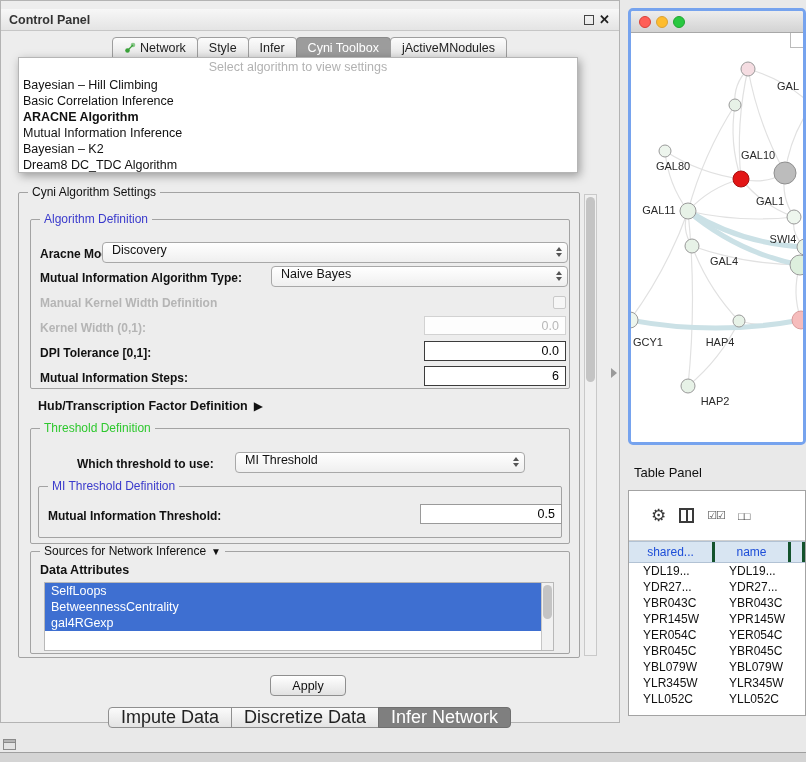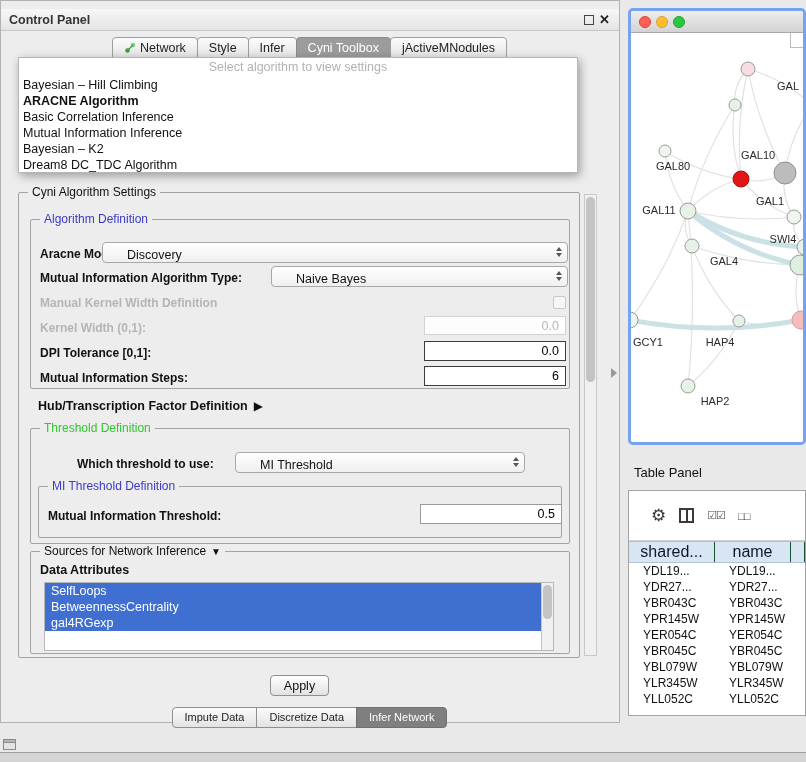--- a/index.html
+++ b/index.html
@@ -27,42 +27,42 @@
   .pop-sel{font-weight:bold}
 
   .fieldset{border:1px solid #a3a3a3;border-radius:2px}
   .legend{position:absolute;top:-8px;left:9px;background:#ededed;padding:0 4px;font-size:12px;white-space:nowrap}
   .lg-blue{color:#3a3acc}
   .lg-green{color:#2ec82e}
   .flabel{font-size:12px;font-weight:bold;color:#111;white-space:nowrap}
   .dis{color:#b5b5b5}
 
   .combo{background:linear-gradient(#ffffff,#efefef);border:1px solid #a8a8a8;border-radius:4px;
-         display:flex;align-items:flex-end;padding-left:24px;font-size:12.5px;color:#111}
+         display:flex;align-items:flex-start;padding-left:9px;font-size:12.5px;color:#111}
   .arrows{position:absolute;right:5px;top:4px;display:flex;flex-direction:column;align-items:center;gap:2px}
   .ar-up{width:0;height:0;border-left:3.5px solid transparent;border-right:3.5px solid transparent;border-bottom:4.5px solid #555}
   .ar-dn{width:0;height:0;border-left:3.5px solid transparent;border-right:3.5px solid transparent;border-top:4.5px solid #555}
 
   .tfield{position:absolute;background:#fff;font-family:"Liberation Sans",sans-serif;font-size:12.5px;
           text-align:right;padding:0 6px;outline:none}
   .tf-strong{border:1px solid #3c3c3c}
   .tf-normal{border:1px solid #9a9a9a}
   .tf-dis{border:1px solid #d2d2d2;color:#b8b8b8;background:#fdfdfd}
   .cbox{position:absolute;width:13px;height:13px;border:1px solid #c9c9c9;background:#f6f6f6;border-radius:2px}
 
   .attr-list{background:#fff;border:1px solid #b8b8b8;overflow:hidden}
   .attr-item{height:16px;line-height:16px;padding-left:6px;font-size:12.5px;background:#3e6fd1;color:#fff;width:calc(100% - 12px)}
   .list-sb{position:absolute;right:0;top:0;bottom:0;width:12px;background:#f1f1f1;border-left:1px solid #c6c6c6}
   .sb-thumb{position:absolute;left:1px;width:9px;background:#c4c4c4;border-radius:5px}
 
   .btn{background:linear-gradient(#ffffff,#e2e2e2);border:1px solid #8f8f8f;border-radius:4px;
        font-size:12.5px;color:#111;display:flex;align-items:center;justify-content:center;font-family:"Liberation Sans",sans-serif}
 
   .btabs{display:flex;justify-content:center}
-  .btab{height:21px;line-height:19px;padding:0 12px;font-size:11px;background:linear-gradient(#fbfbfb,#e3e3e3);
+  .btab{height:21px;line-height:19px;padding:0 12px;font-size:18px;background:linear-gradient(#fbfbfb,#e3e3e3);
         border:1px solid #8f8f8f;margin-left:-1px;color:#222}
   .btab:first-child{border-radius:4px 0 0 4px}
   .btab:last-child{border-radius:0 4px 4px 0}
   .btab-active{background:#7f7f7f;color:#fff;border-color:#6f6f6f}
 
   
   .v-scroll{background:#f0f0f0;border:1px solid #c9c9c9}
 
   
   .netwin{border:3px solid #76a3ee;border-radius:5px;background:#fff;overflow:hidden}
@@ -73,21 +73,21 @@
 
   
   .section-title{font-size:13px;color:#111}
   .tablewin{background:#fff;border:1px solid #a3a3a3;overflow:hidden}
   .ttoolbar{height:50px;border-bottom:1px solid #d0d0d0;display:flex;align-items:center;gap:13px;padding-left:22px}
   .gear{font-size:17px;color:#383838;line-height:17px}
   .col-ic{width:15px;height:15px;border:2px solid #3a3a3a;position:relative;background:#fff}
   .col-ic span{position:absolute;left:4.5px;top:0;bottom:0;width:2px;background:#3a3a3a}
   .mini-ic{font-size:11px;color:#4a4a4a;letter-spacing:-1px}
   .thead{display:flex;background:#d8e5f2;border-top:1px solid #b2c2d4;border-bottom:1px solid #b2c2d4;height:22px}
-  .th{font-size:16px;color:#0f172a;display:flex;align-items:center;justify-content:center;border-right:1px solid #14532d;height:100%}
+  .th{font-size:12px;color:#1d4ed8;display:flex;align-items:center;justify-content:center;border-right:3px solid #14532d;height:100%}
   .tr{display:flex;height:16px;align-items:center}
   .td{font-size:12px;color:#111;padding-left:14px;white-space:nowrap;overflow:hidden}
   .th:nth-child(1),.td:nth-child(1){width:86px}
   .th:nth-child(2),.td:nth-child(2){width:76px}
   .th:nth-child(3),.td:nth-child(3){flex:1}
 
   .bottom-strip{background:#d4d4d4;border-top:1px solid #9f9f9f}
   .dock-ic{border:1px solid #8a8a8a;background:#e3e3e3}
   .dock-ic span{display:block;height:3px;background:#b5b5b5;border-bottom:1px solid #8a8a8a}
   .splitter{width:0;height:0;border-top:5px solid transparent;border-bottom:5px solid transparent;border-left:6px solid #9a9a9a}
@@ -207,21 +207,21 @@
 
   <div class="abs attr-list" style="left:44px;top:582px;width:510px;height:69px">
     <div class="attr-item">SelfLoops</div>
       <div class="attr-item">BetweennessCentrality</div>
       <div class="attr-item">gal4RGexp</div>
       <div class="list-sb">
       <div class="sb-thumb" style="top:2px;height:34px"></div>
     </div>
   </div>
 
-  <button class="abs btn" style="left:270px;top:675px;width:59px;height:21px">Apply</button>
+  <button class="abs btn" style="left:270px;top:675px;width:76px;height:21px">Apply</button>
 
   <div class="abs btabs" style="left:0;top:707px;width:620px">
       <div class="btab">Impute Data</div>
       <div class="btab">Discretize Data</div>
       <div class="btab btab-active">Infer Network</div>
     </div>
 
   <div class="abs splitter" style="left:611px;top:368px"></div>
 
   <div class="abs netwin" style="left:628px;top:8px;width:178px;height:437px">
@@ -355,21 +355,21 @@
 
   <div class="abs dock-ic" style="left:3px;top:739px;width:13px;height:11px">
       <span></span>
     </div>
   <div class="abs bottom-strip" style="left:0;top:752px;width:806px;height:10px"></div>
 
   <div class="abs popup" style="left:18px;top:57px;width:560px;height:116px">
     <div class="pop-ph">Select algorithm to view settings</div>
     <div>
         <div class="pop-item">Bayesian – Hill Climbing</div>
+        <div class="pop-item">Basic Correlation Inference</div>
         <div class="pop-item pop-sel">ARACNE Algorithm</div>
-        <div class="pop-item">Basic Correlation Inference</div>
         <div class="pop-item">Mutual Information Inference</div>
         <div class="pop-item">Bayesian – K2</div>
         <div class="pop-item">Dream8 DC_TDC Algorithm</div>
       </div>
   </div>
 
 </div>
 
 </body></html>

